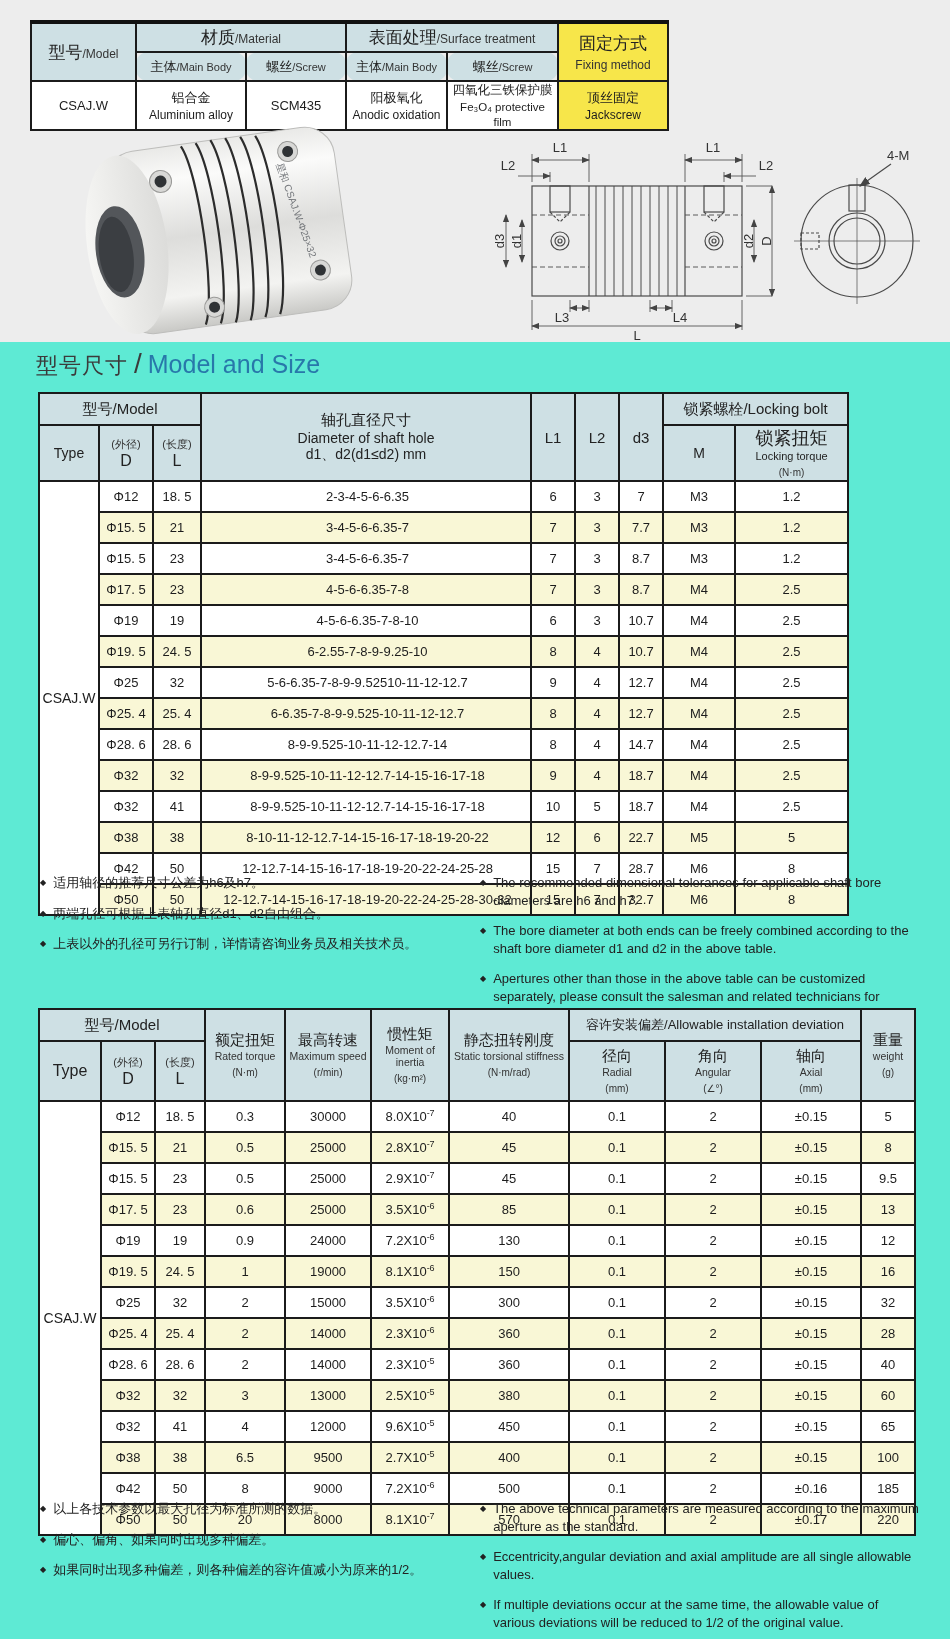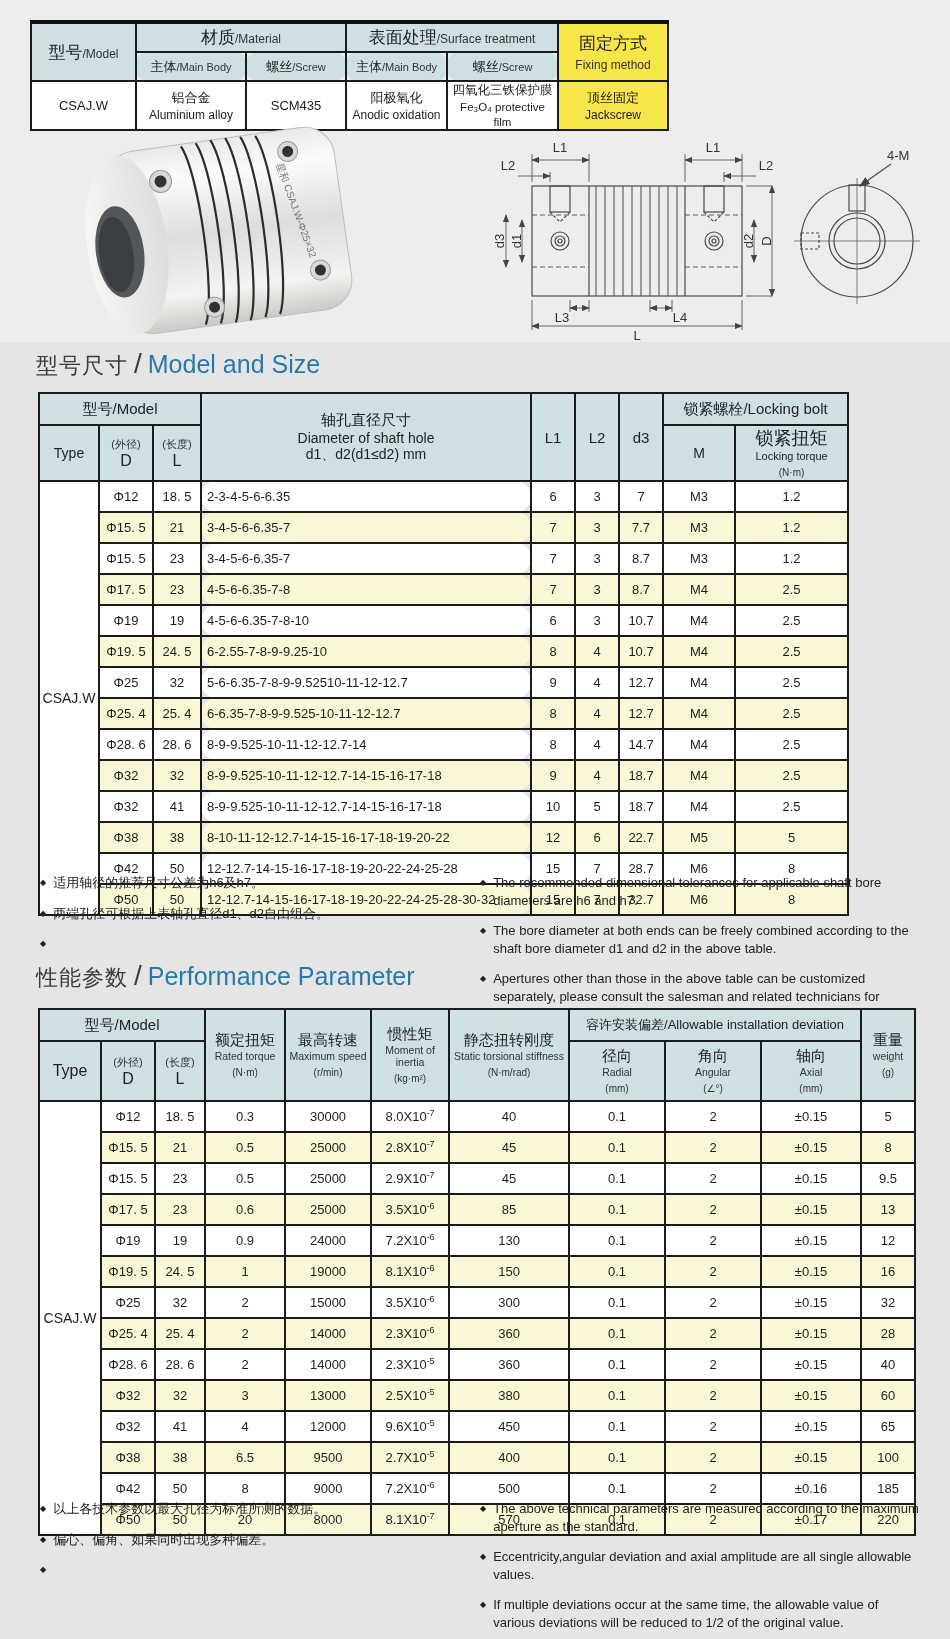--- a/index.html
+++ b/index.html
@@ -1,27 +1,27 @@
 <!DOCTYPE html>
 <html><head>
 <meta charset="utf-8">
 <style>
   html,body{margin:0;padding:0;background:#fff;}
-  .page{position:relative;width:950px;height:1639px;background:#e5e5e5;
+  .page{position:relative;width:950px;height:1639px;background:#5eead4;
         font-family:"Liberation Sans","DejaVu Sans",sans-serif;color:#222;overflow:hidden;}
   .gray-band{position:absolute;top:0;left:0;width:950px;height:342px;background:#ededed;}
 
   
   table{border-collapse:collapse;table-layout:fixed;}
   td,th{border:2px solid #1b1b1b;text-align:center;vertical-align:middle;padding:0 2px;font-weight:normal;}
   .hdr{background:#cee0e4;}
   .alt td{background:#f9f7d6;}
   td{background:#fff;font-size:13px;color:#1d1d1d;}
   sup{font-size:9px;}
-  .tl{text-align:left;padding-left:5px;border-radius:15px;}
+  .tl{text-align:center;padding-left:5px;}
   .typecell{font-size:14px;background:#fff !important;}
 
   
   .spec-table{position:absolute;top:20px;left:30px;width:637px;border-top:4px solid #111;}
   .spec-table th .cn{font-size:17px;color:#222;}
   .spec-table th .en{font-size:12px;color:#333;}
   .spec-table .sub .cn{font-size:13px;}
   .spec-table .sub .en{font-size:11px;}
   .spec-table tr.h1 th{height:27px;}
   .spec-table tr.sub th{height:27px;border-radius:12px;}
@@ -448,41 +448,39 @@
         <div class="note">
           <span class="bullet">◆</span>
           <span class="ntext">适用轴径的推荐尺寸公差为h6及h7。</span>
         </div>
         <div class="note">
           <span class="bullet">◆</span>
           <span class="ntext">两端孔径可根据上表轴孔直径d1、d2自由组合。</span>
         </div>
         <div class="note">
           <span class="bullet">◆</span>
+          <span class="ntext">上表以外的孔径可另行订制，详情请咨询业务员及相关技术员。</span>
         </div>
       </div>
     <div class="col-en">
         <div class="note">
           <span class="bullet">◆</span>
           <span class="ntext">The recommended dimensional tolerances for applicable shaft bore diameters are h6 and h7.</span>
         </div>
         <div class="note">
           <span class="bullet">◆</span>
           <span class="ntext">The bore diameter at both ends can be freely combined according to the shaft bore diameter d1 and d2 in the above table.</span>
         </div>
         <div class="note">
           <span class="bullet">◆</span>
           <span class="ntext">Apertures other than those in the above table can be customized separately, please consult the salesman and related technicians for details.</span>
         </div>
       </div>
   </div>
 
-  <div class="sec-title" style="top:960px">
-    <span class="cn">性能参数</span><span class="sep">/</span><span class="en">Performance Parameter</span>
-  </div>
 
   <table class="perf-table">
     <colgroup>
         <col style="width:62px">
         <col style="width:54px">
         <col style="width:50px">
         <col style="width:80px">
         <col style="width:86px">
         <col style="width:78px">
         <col style="width:120px">
@@ -720,20 +718,21 @@
         <div class="note">
           <span class="bullet">◆</span>
           <span class="ntext">以上各技术参数以最大孔径为标准所测的数据。</span>
         </div>
         <div class="note">
           <span class="bullet">◆</span>
           <span class="ntext">偏心、偏角、如果同时出现多种偏差。</span>
         </div>
         <div class="note">
           <span class="bullet">◆</span>
+          <span class="ntext">如果同时出现多种偏差，则各种偏差的容许值减小为原来的1/2。</span>
         </div>
       </div>
     <div class="col-en">
         <div class="note">
           <span class="bullet">◆</span>
           <span class="ntext">The above technical parameters are measured according to the maximum aperture as the standard.</span>
         </div>
         <div class="note">
           <span class="bullet">◆</span>
           <span class="ntext">Eccentricity,angular deviation and axial amplitude are all single allowable values.</span>

